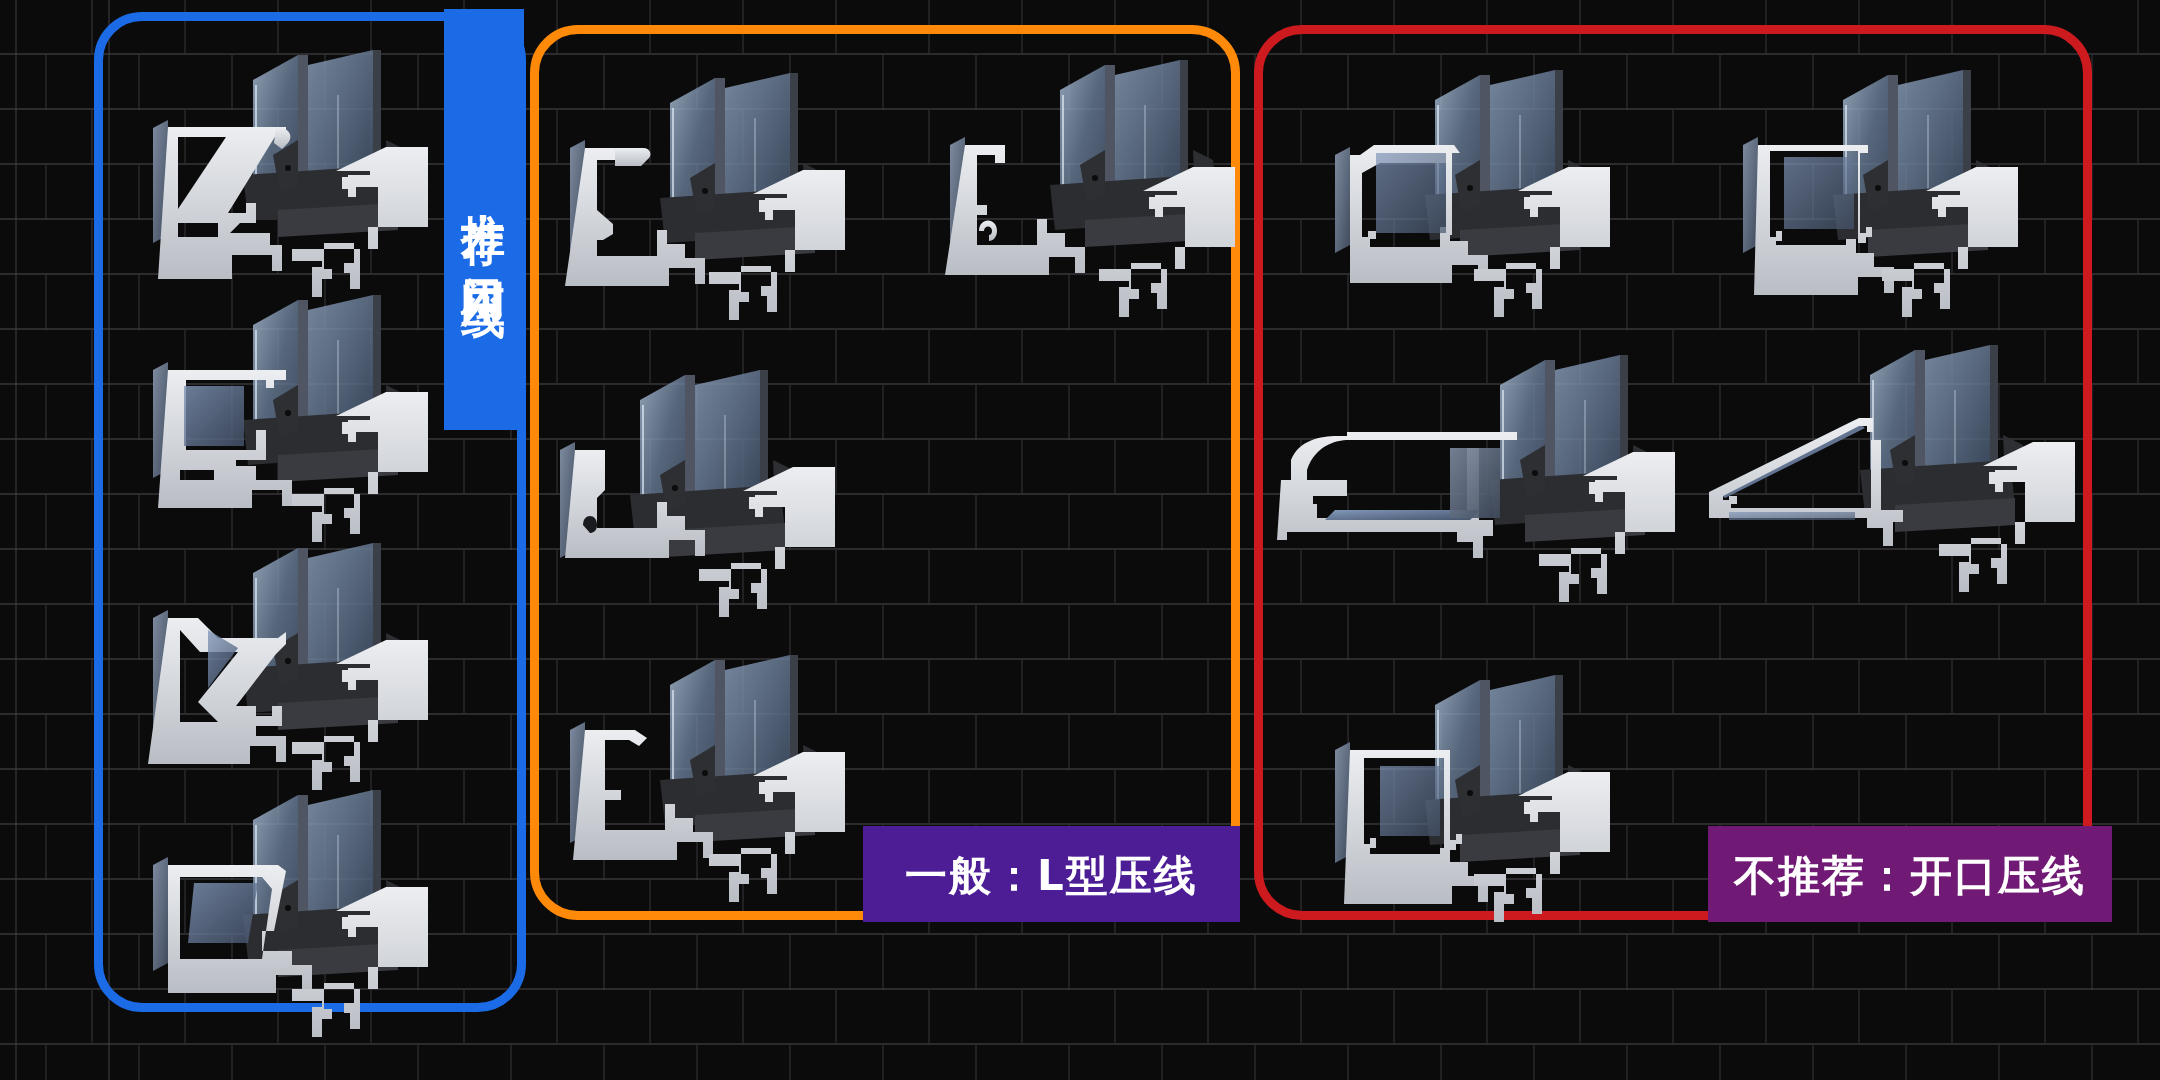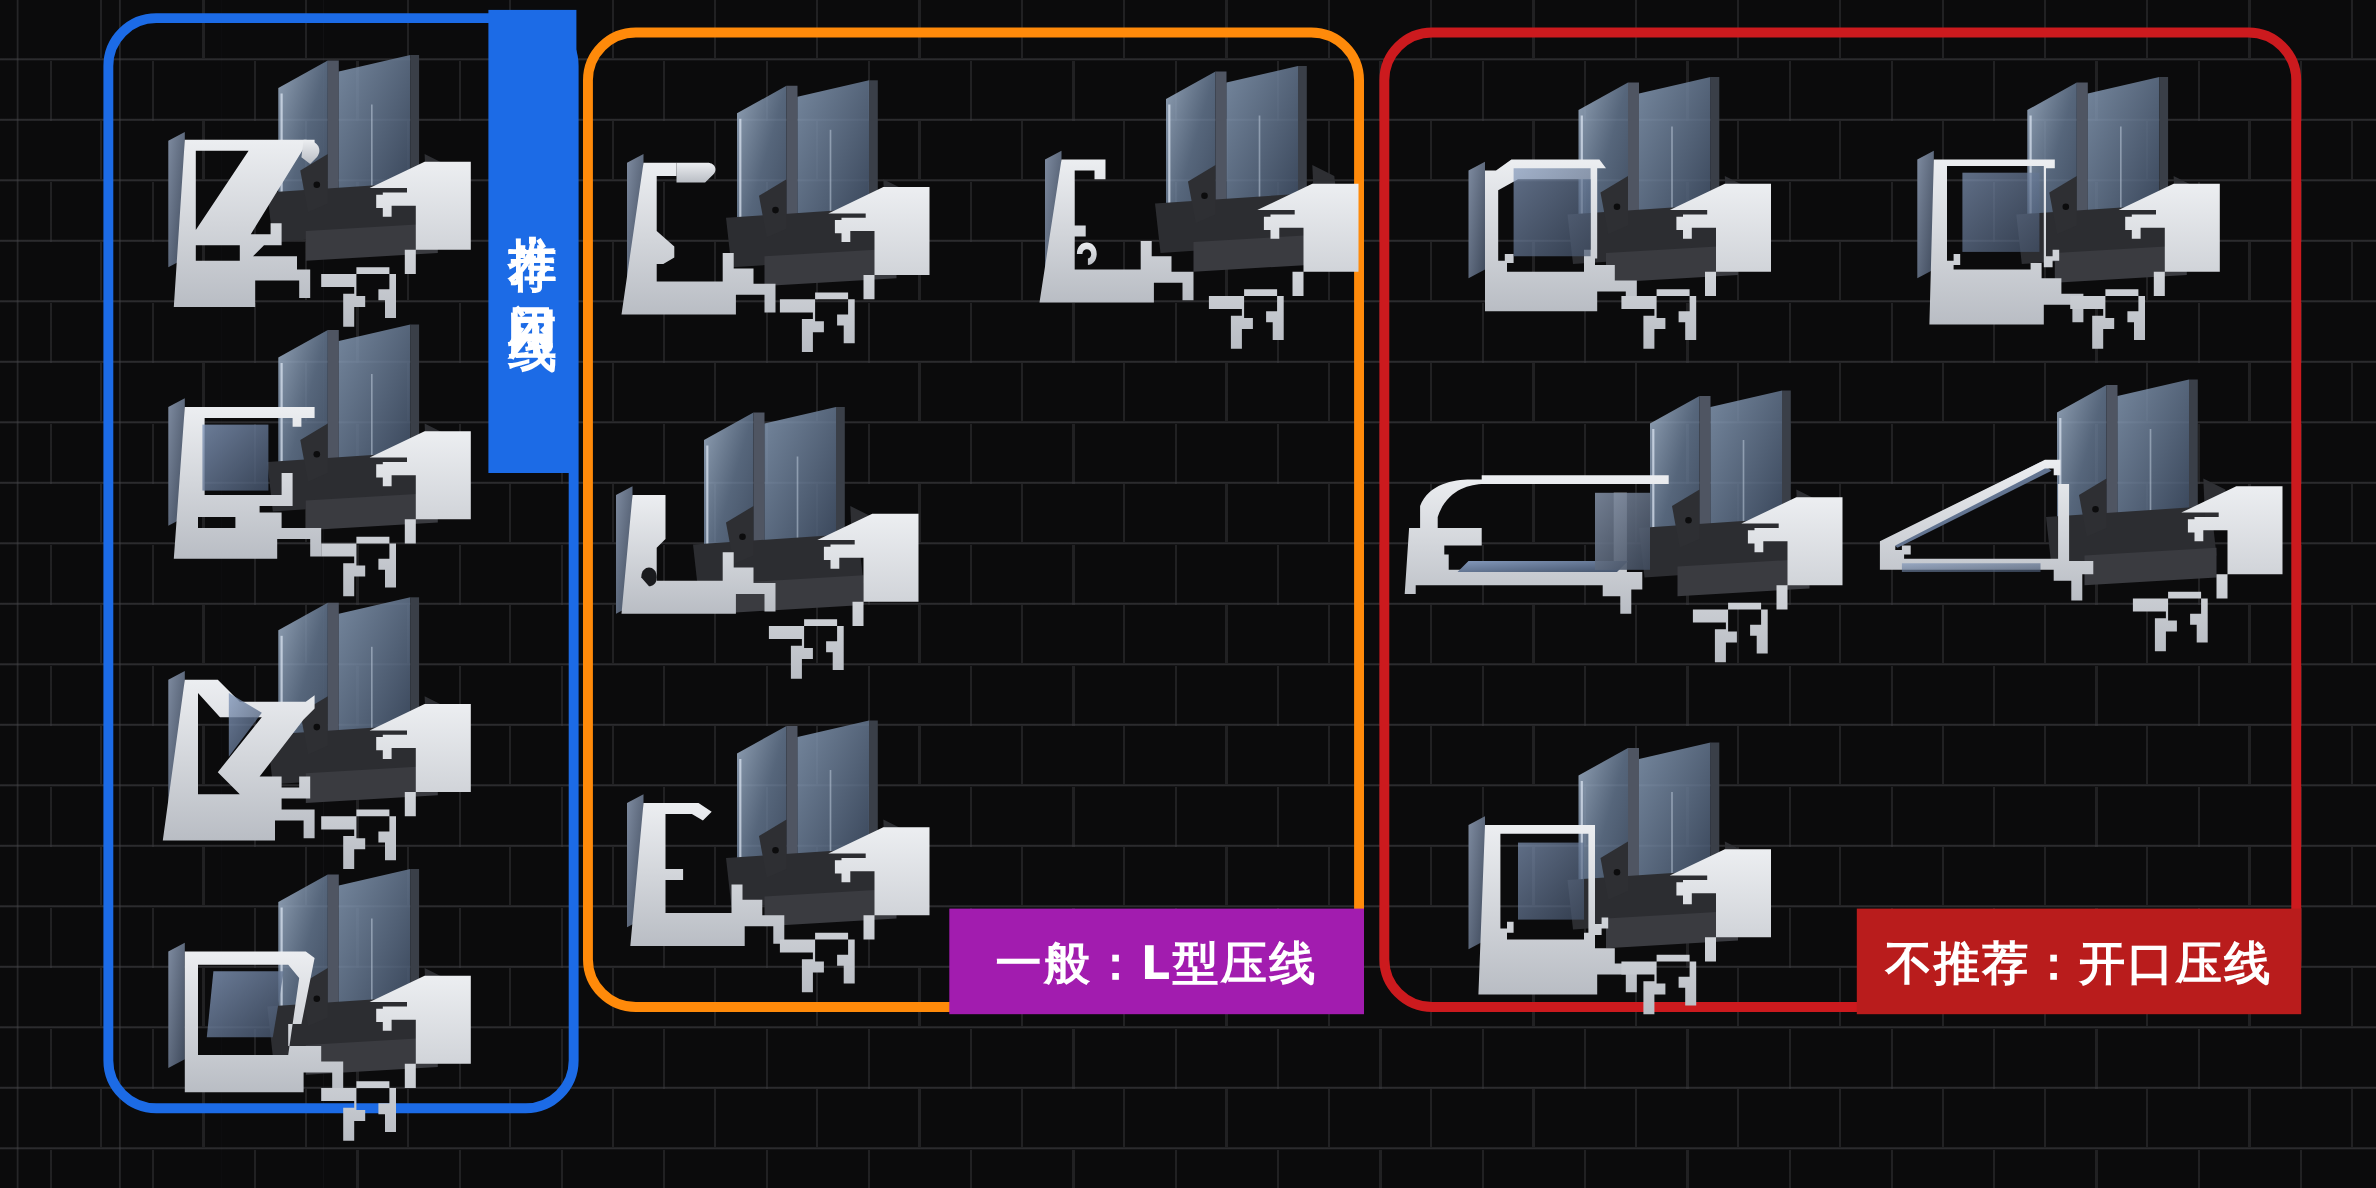--- a/index.html
+++ b/index.html
@@ -151,21 +151,21 @@
   <svg width="300" height="250" viewBox="0 0 300 250">
     <use href="#glazing"></use>
     <polygon points="5,100 20,92 20,198 5,206" fill="url(#sideFace)"></polygon>
     <path d="M20,100 h110 l8,6 l-12,60 h-12 v20 h30 v14 h20 v26 h-10 v-16 h-26 v18 h-108 z M32,112 v82 h82 l10,-70 l-10,-12 z" fill="url(#alu)" fill-rule="evenodd"></path>
     <polygon points="46,118 110,118 100,178 40,178" fill="url(#innerBlue)" opacity="0.8"></polygon>
     <use href="#rightRail"></use>
   </svg>
 </div>
 
 <div class="frame frame-orange" style="border-color:#ff8a0a;"></div>
-<div class="label label-orange" style="background:#a21caf;">一般：L型压线</div>
+<div class="label label-orange" style="background:#4c1d95;">一般：L型压线</div>
 
 <div class="profile" style="left:565px;top:48px;">
   <svg width="300" height="250" viewBox="0 0 300 250">
     <use href="#glazing"></use>
     <polygon points="5,100 20,92 20,205 5,213" fill="url(#sideFace)"></polygon>
     <path d="M20,100 h30 v12 h-18 v50 l16,14 v10 l-10,6 h-6 v16 h60 v-26 h10 v14 h18 v14 h20 v26 h-10 v-16 h-26 v18 h-104 z" fill="url(#alu)"></path>
     <path d="M50,100 h28 c8,0 10,8 4,12 l-6,6 h-26 z" fill="url(#alu)"></path>
     <use href="#rightRail"></use>
   </svg>
 </div>
@@ -199,21 +199,21 @@
 <div class="profile" style="left:565px;top:630px;">
   <svg width="300" height="250" viewBox="0 0 300 250">
     <use href="#glazing"></use>
     <polygon points="5,100 20,92 20,205 5,213" fill="url(#sideFace)"></polygon>
     <path d="M20,100 h50 l12,8 l-8,8 l-10,-6 l-24,0 v50 h16 v10 h-16 v30 h60 v-26 h10 v14 h18 v14 h20 v26 h-10 v-16 h-26 v18 h-104 z" fill="url(#alu)"></path>
     <use href="#rightRail"></use>
   </svg>
 </div>
 
 <div class="frame frame-red" style="border-color:#cc1a1e;"></div>
-<div class="label label-red" style="background:#b91c1c;">不推荐：开口压线</div>
+<div class="label label-red" style="background:#701a75;margin-left:20px;">不推荐：开口压线</div>
 
 <div class="profile" style="left:1330px;top:45px;">
   <svg width="300" height="250" viewBox="0 0 300 250">
     <use href="#glazing"></use>
     <polygon points="5,110 20,102 20,200 5,208" fill="url(#sideFace)"></polygon>
     <path d="M20,110 h10 l14,-10 h80 l6,8 h-8 v82 h-6 v-72 h-66 l-18,10 v64 h6 v-6 h8 v8 h-6 v8 h70 v-20 h10 v14 h18 v14 h20 v26 h-10 v-16 h-26 v18 h-102 z" fill="url(#alu)"></path>
     <polygon points="46,108 116,108 116,188 46,188" fill="url(#innerBlue)" opacity="0.7"></polygon>
     <use href="#rightRail"></use>
   </svg>
 </div>

